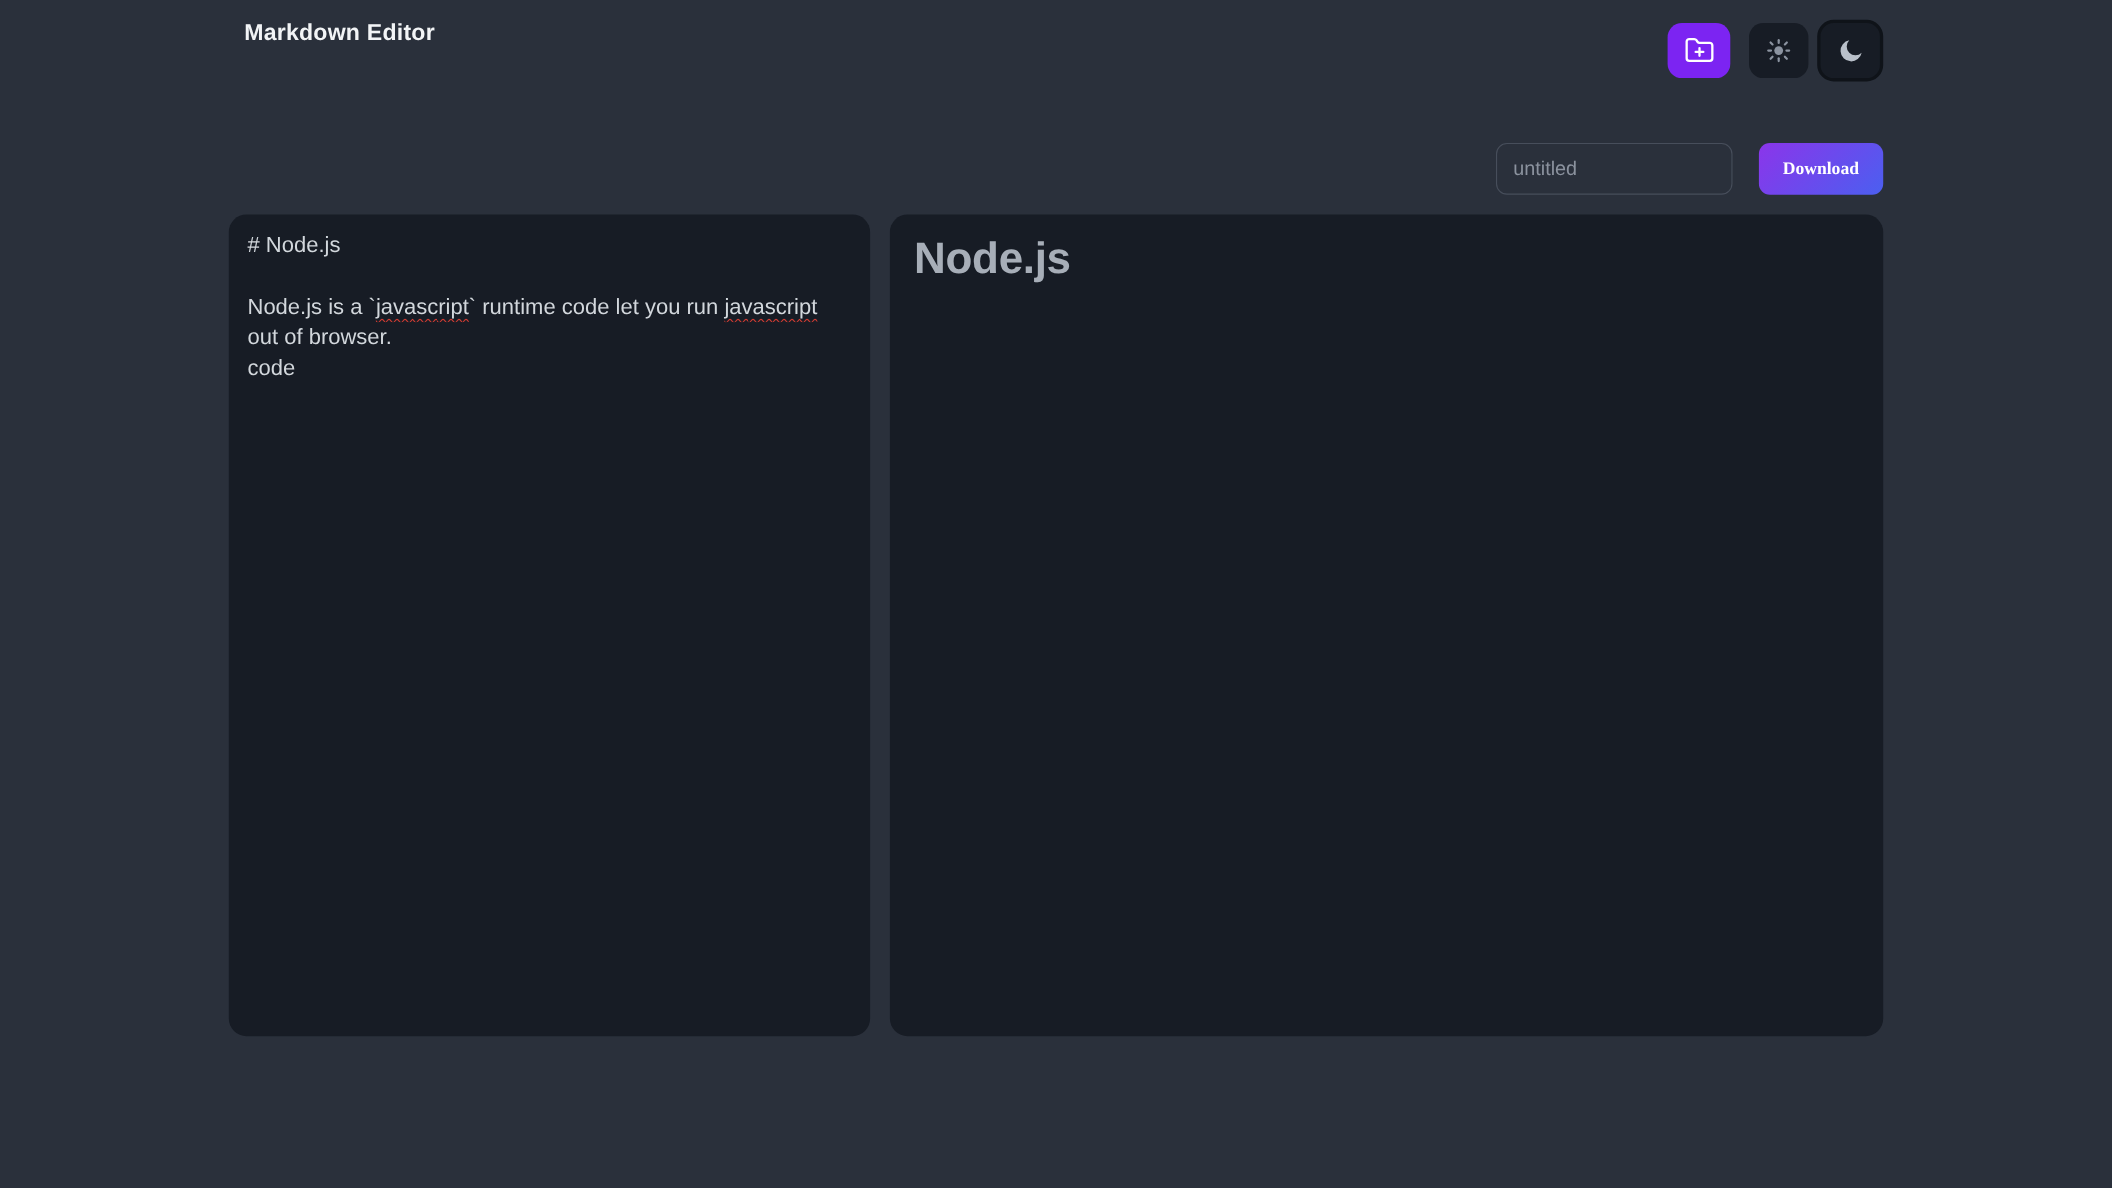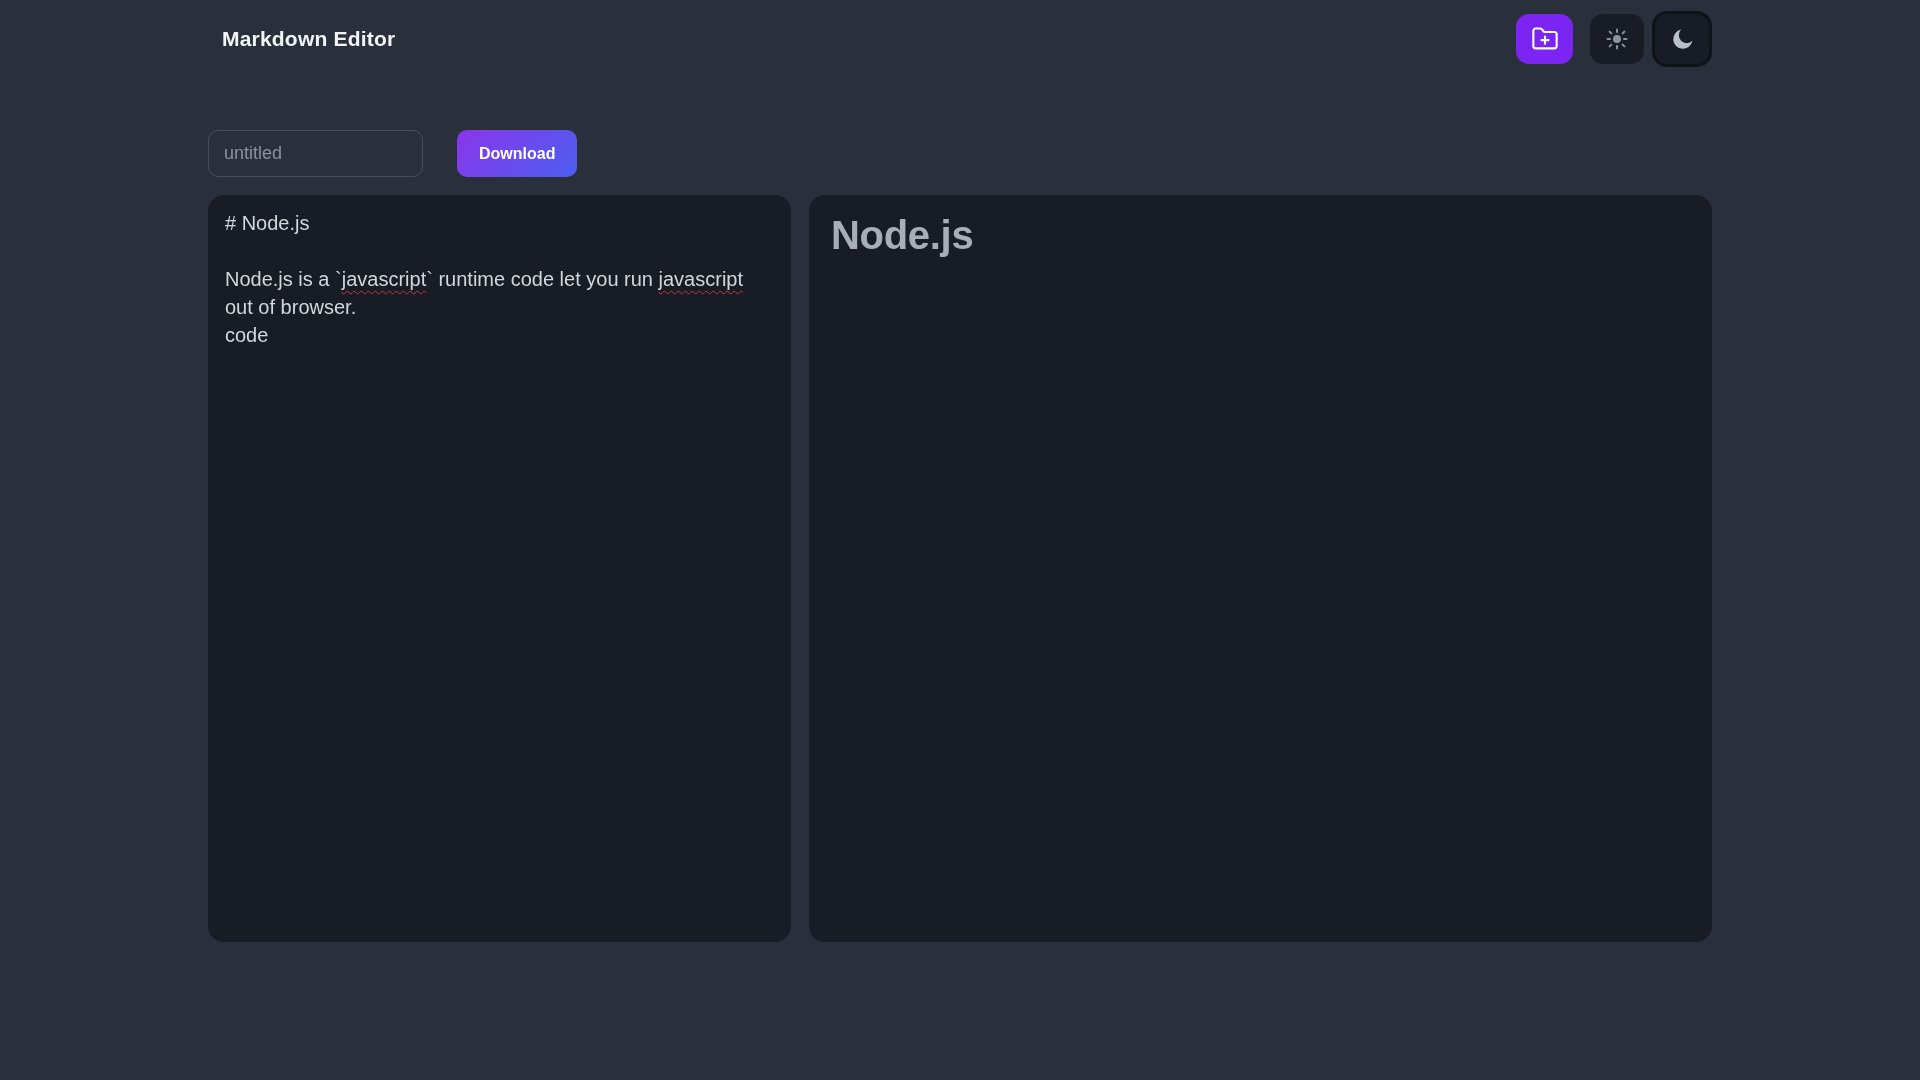--- a/index.html
+++ b/index.html
@@ -7,23 +7,23 @@
   body {
     background: #2a303b;
     font-family: "Liberation Sans", sans-serif;
     color: #d2d7dc;
   }
   .container { width: 1504px; margin: 0 auto; }
 
   
   .header {
     display: flex;
-    align-items: center;
+    align-items: flex-start;
     justify-content: space-between;
-    padding-top: 8px;
+    padding-top: 18px;
     height: 70px;
   }
   .app-title {
     font-size: 21px;
     font-weight: 700;
     color: #f2f4f6;
     margin-left: 14px;
     letter-spacing: 0.2px;
   }
   .header-actions { display: flex; align-items: center; }
@@ -49,42 +49,43 @@
     width: 60px; height: 56px;
     border: 3px solid #0f1319;
     border-radius: 15px;
   }
 
   
   .toolbar {
     margin-top: 60px;
     display: flex;
     align-items: center;
-    gap: 34px;
+    gap: 24px;
+    justify-content: flex-end;
   }
   .filename-input {
     width: 215px; height: 47px;
     background: transparent;
     border: 1px solid #474e5b;
     border-radius: 10px;
     padding: 0 15px;
     font-family: "Liberation Sans", sans-serif;
     font-size: 18px;
     color: #cfd4da;
     outline: none;
   }
   .filename-input::placeholder { color: #8b929e; }
   .btn-download {
     height: 47px;
     padding: 0 22px;
     border: none;
     border-radius: 10px;
     background: linear-gradient(135deg, #8b35ea 0%, #4b5ff0 100%);
     color: #ffffff;
-    font-family: Liberation Sans, sans-serif;
+    font-family: Liberation Serif, serif;
     font-size: 16px;
     font-weight: 700;
     cursor: pointer;
   }
 
   
   .panels {
     margin-top: 18px;
     display: grid;
     grid-template-columns: 583px 903px;

